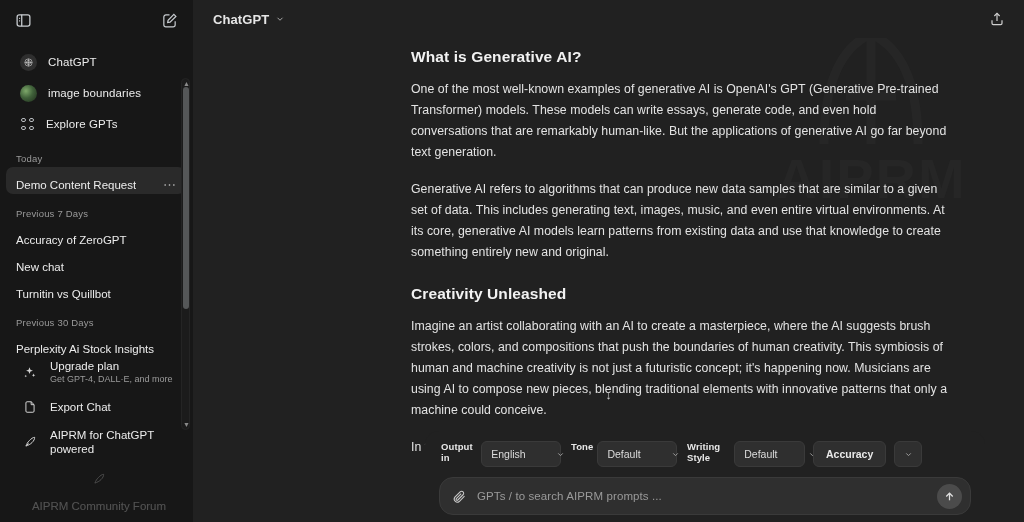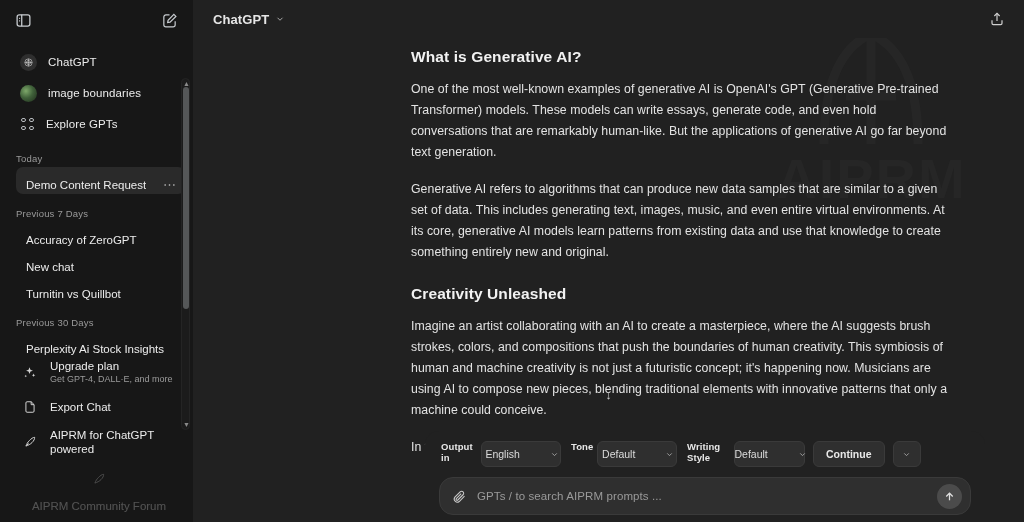--- a/index.html
+++ b/index.html
@@ -57,21 +57,21 @@
   .grid-dots i:nth-child(2){left:9px;top:1px}
   .grid-dots i:nth-child(3){left:1px;top:9px}
   .grid-dots i:nth-child(4){left:9px;top:9px}
 
   .sb-section {
     font-size: 9.5px; color: #9a9a9a; padding: 0 0 0 16px;
     margin-top: 14px; margin-bottom: 3px; letter-spacing: .2px;
   }
   .chat-item {
     height: 27px; display: flex; align-items: center; justify-content: space-between;
-    margin: 0 8px 0 16px; padding: 9px 8px 0 10px; border-radius: 7px; cursor: pointer;
+    margin: 0 8px 0 6px; padding: 9px 8px 0 10px; border-radius: 7px; cursor: pointer;
   }
   .chat-item.active { background: #2a2a2a; }
   .chat-item .ctext {
     font-size: 11.5px; color: #ececec; white-space: nowrap;
     overflow: hidden; text-overflow: ellipsis;
   }
   .dots { color: #b4b4b4; font-size: 13px; letter-spacing: 1px; line-height: 8px; }
 
   .sb-scrollbar {
     position: absolute; right: 3px; top: 38px; width: 9px; height: 352px;
@@ -161,21 +161,21 @@
     display: flex; align-items: flex-end; gap: 8px; margin-bottom: 10px;
   }
   .field { display: flex; flex-direction: row; gap: 4px; }
   .field .flabel {
     font-size: 9.5px; color: #e8e8e8; font-weight: 700; letter-spacing: .1px;
     padding-left: 2px;
   }
   .select {
     height: 26px; background: #2f2f2f; border: 1px solid #3a3a3a;
     border-radius: 6px; display: flex; align-items: center;
-    justify-content: center; padding: 0 7px 0 9px;
+    justify-content: flex-start; padding: 0 7px 0 9px;
     cursor: pointer; min-width: 60px; gap: 20px;
   }
   .select .sv { font-size: 10.5px; color: #dcdcdc; white-space: nowrap; }
   .select .sc { color: #9d9d9d; font-size: 8px; margin-left: 10px; }
   .f-output { width: 122px; }
   .f-tone   { width: 108px; }
   .f-style  { width: 120px; }
   .btn-continue {
     height: 26px; background: #2f2f2f; border: 1px solid #3a3a3a;
     border-radius: 6px; display: flex; align-items: center; padding: 0 12px;
@@ -410,21 +410,21 @@
               <span class="sv">Default</span>
               <span class="sc">
                 <svg width="9" height="9" viewBox="0 0 24 24" fill="none" stroke="#9d9d9d" stroke-width="2.6">
                     <path d="M6 9l6 6 6-6"></path>
                   </svg>
               </span>
             </div>
           </div>
 
           <div class="btn-continue">
-            <span>Continue</span>
+            <span>Accuracy</span>
           </div>
 
           <div class="btn-caret">
             <span>
               <svg width="9" height="9" viewBox="0 0 24 24" fill="none" stroke="#9d9d9d" stroke-width="2.6">
                   <path d="M6 9l6 6 6-6"></path>
                 </svg>
             </span>
           </div>
         </div>

